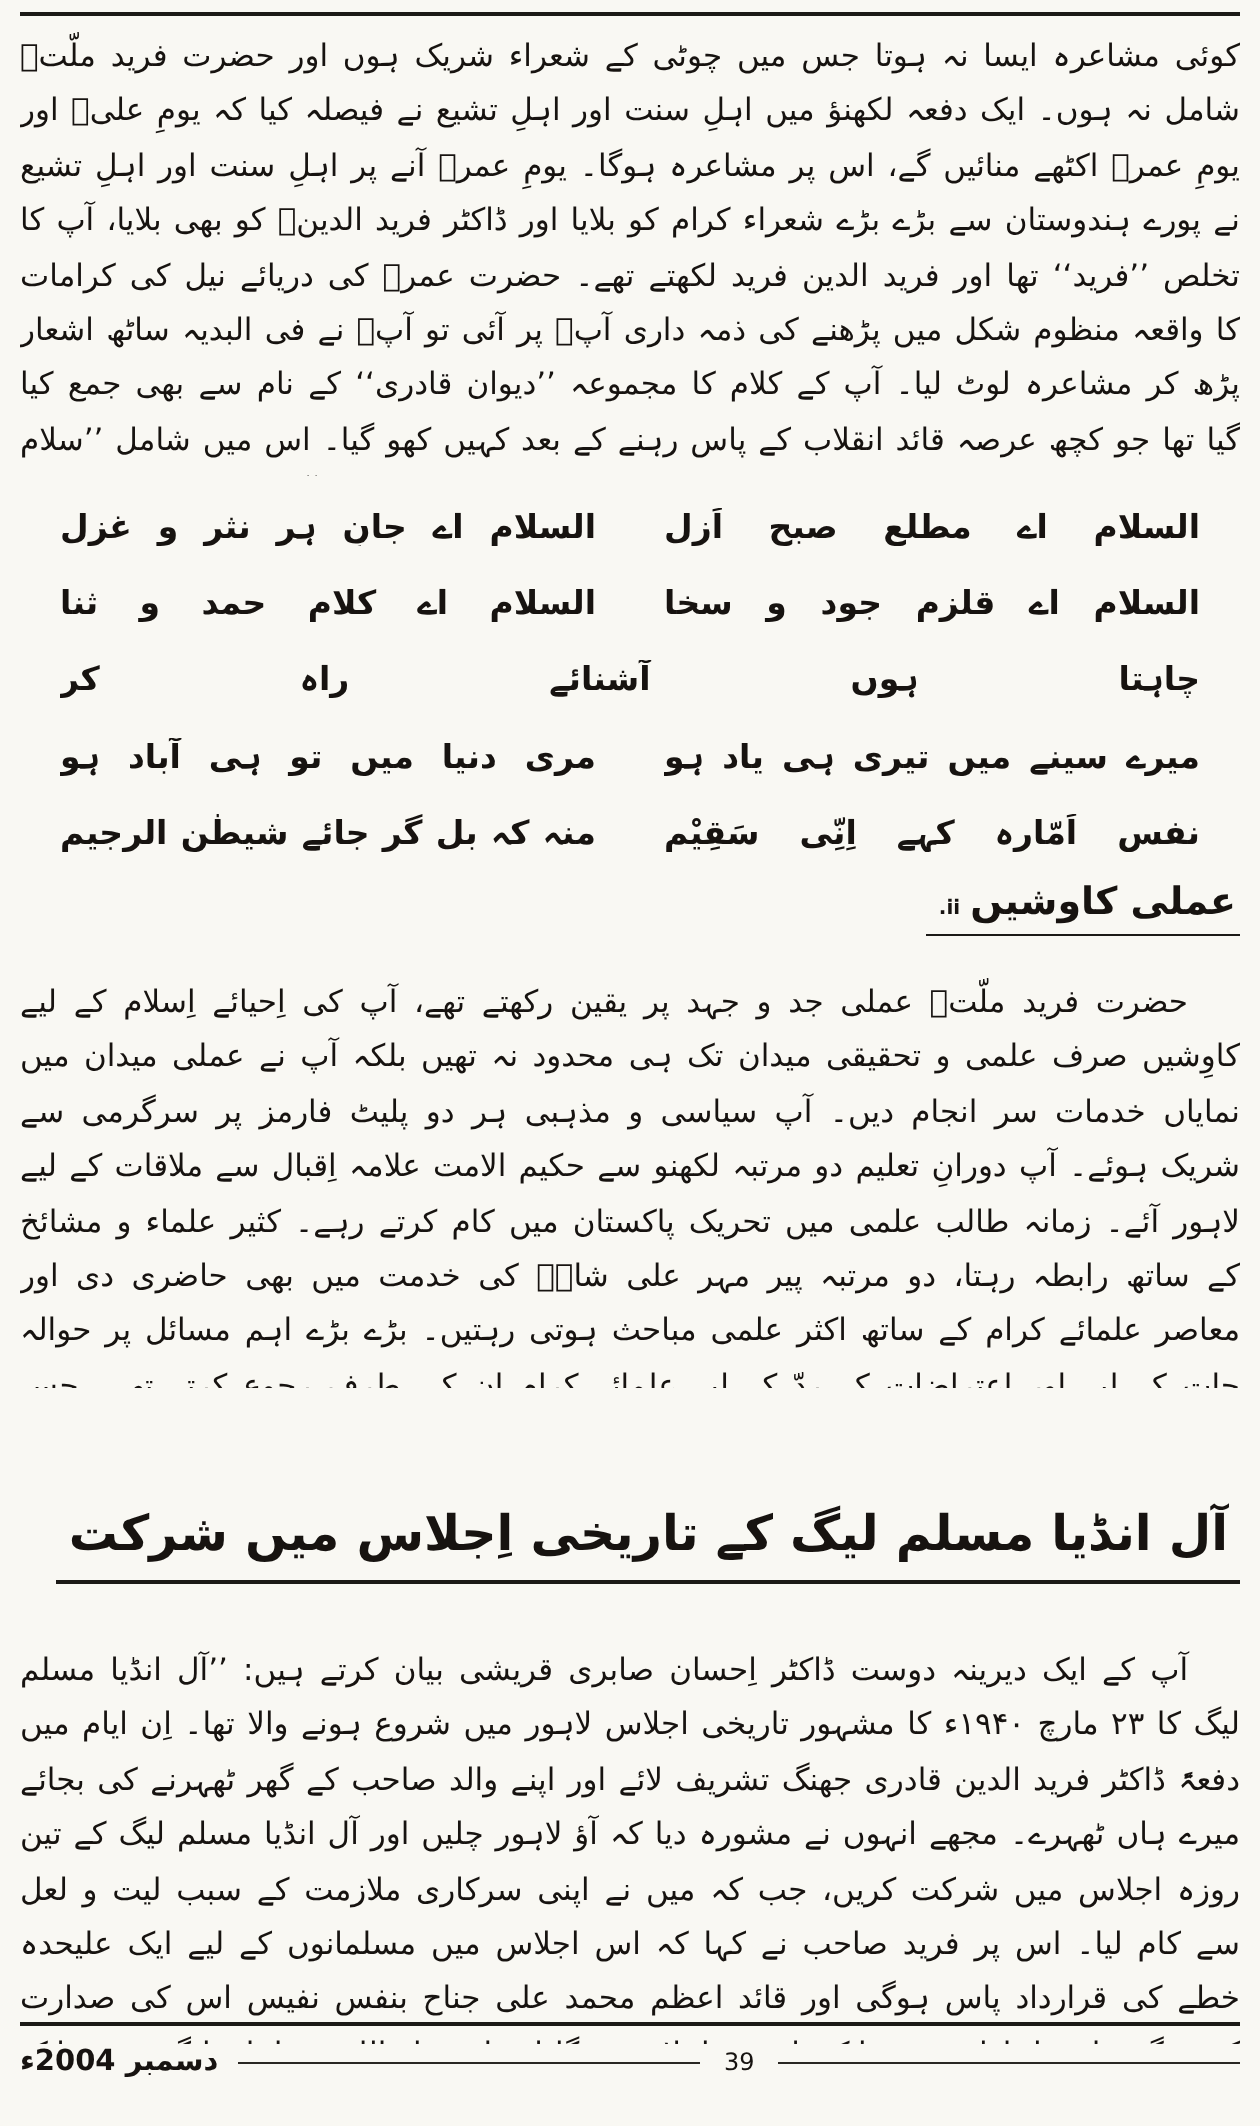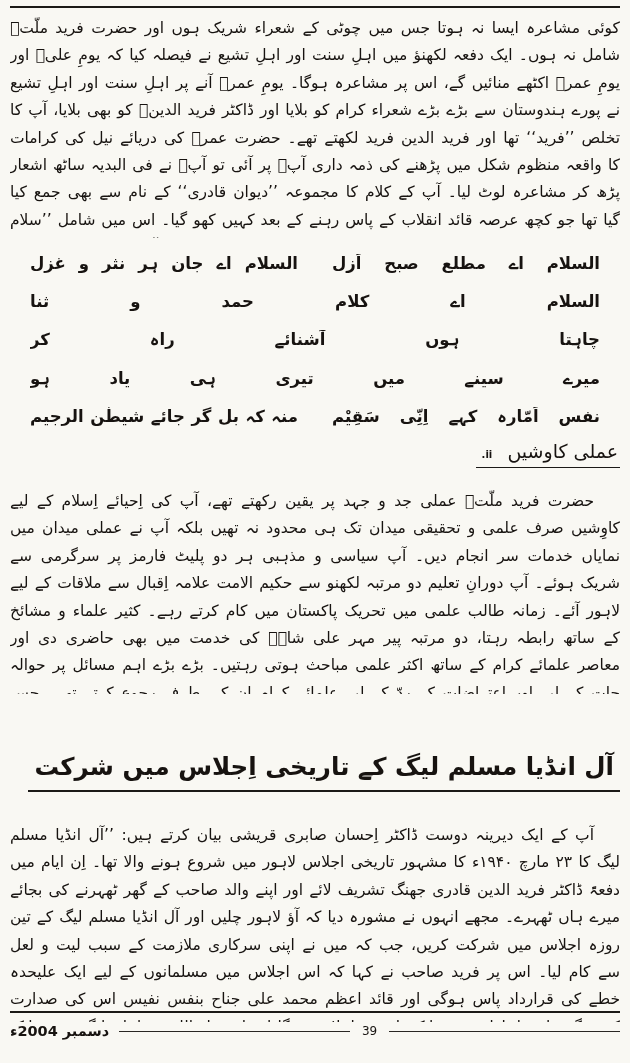--- a/index.html
+++ b/index.html
@@ -58,22 +58,22 @@
     height:44px;
     padding-top:4px;
   }
   .section-heading .underlined{
     display:inline-block;
     border-bottom:1.6px solid #1c1a17;
     padding:0 2px 5px 6px;
   }
   .sec-title{
     font-size:19px;
-    font-weight:400;
-    margin-left:10px;
+    font-weight:700;
+    margin-left:0;
   }
   .sec-num{
     font-size:10px;
     font-weight:700;
   }
 
   .main-heading-wrap{
     margin-top:58px;
     height:58px;
   }
@@ -132,27 +132,29 @@
   <div class="top-rule"></div>
 
   <p class="para para-1">کوئی مشاعرہ ایسا نہ ہوتا جس میں چوٹی کے شعراء شریک ہوں اور حضرت فرید ملّتؒ شامل نہ ہوں۔ ایک دفعہ لکھنؤ میں اہلِ سنت اور اہلِ تشیع نے فیصلہ کیا کہ یومِ علیؓ اور یومِ عمرؓ اکٹھے منائیں گے، اس پر مشاعرہ ہوگا۔ یومِ عمرؓ آنے پر اہلِ سنت اور اہلِ تشیع نے پورے ہندوستان سے بڑے بڑے شعراء کرام کو بلایا اور ڈاکٹر فرید الدینؒ کو بھی بلایا، آپ کا تخلص ’’فرید‘‘ تھا اور فرید الدین فرید لکھتے تھے۔ حضرت عمرؓ کی دریائے نیل کی کرامات کا واقعہ منظوم شکل میں پڑھنے کی ذمہ داری آپؒ پر آئی تو آپؒ نے فی البدیہ ساٹھ اشعار پڑھ کر مشاعرہ لوٹ لیا۔ آپ کے کلام کا مجموعہ ’’دیوان قادری‘‘ کے نام سے بھی جمع کیا گیا تھا جو کچھ عرصہ قائد انقلاب کے پاس رہنے کے بعد کہیں کھو گیا۔ اس میں شامل ’’سلام بحضور خیر الانامؐ‘‘ کے دو شعر بطور نمونہ درج ذیل ہیں، جن سے آپ کا شعری ذوق اور عشقِ رسولؐ نمایاں ہوتا ہے:</p>
 
   <div class="poem">
     <div class="verse-row">
       <span class="hemistich">السلام اے مطلعِ صبحِ اَزل</span>
       <span class="hemistich">السلام اے جانِ ہر نثر و غزل</span>
     </div>
     <div class="verse-row">
+      <span class="hemistich">السلام اے قلزمِ جود و سخا</span>
       <span class="hemistich">السلام اے کلامِ حمد و ثنا</span>
     </div>
     <div class="verse-row">
       <span class="hemistich">چاہتا ہوں آشنائے راہ کر</span>
     </div>
     <div class="verse-row">
       <span class="hemistich">میرے سینے میں تیری ہی یاد ہو</span>
+      <span class="hemistich">مری دنیا میں تو ہی آباد ہو</span>
     </div>
     <div class="verse-row">
       <span class="hemistich">نفس اَمّارہ کہے اِنِّی سَقِیْم</span>
       <span class="hemistich">منہ کہ بل گر جائے شیطٰن الرجیم</span>
     </div>
   </div>
 
   <div class="section-heading">
     <span class="underlined">
       <span class="sec-title">عملی کاوشیں</span>

